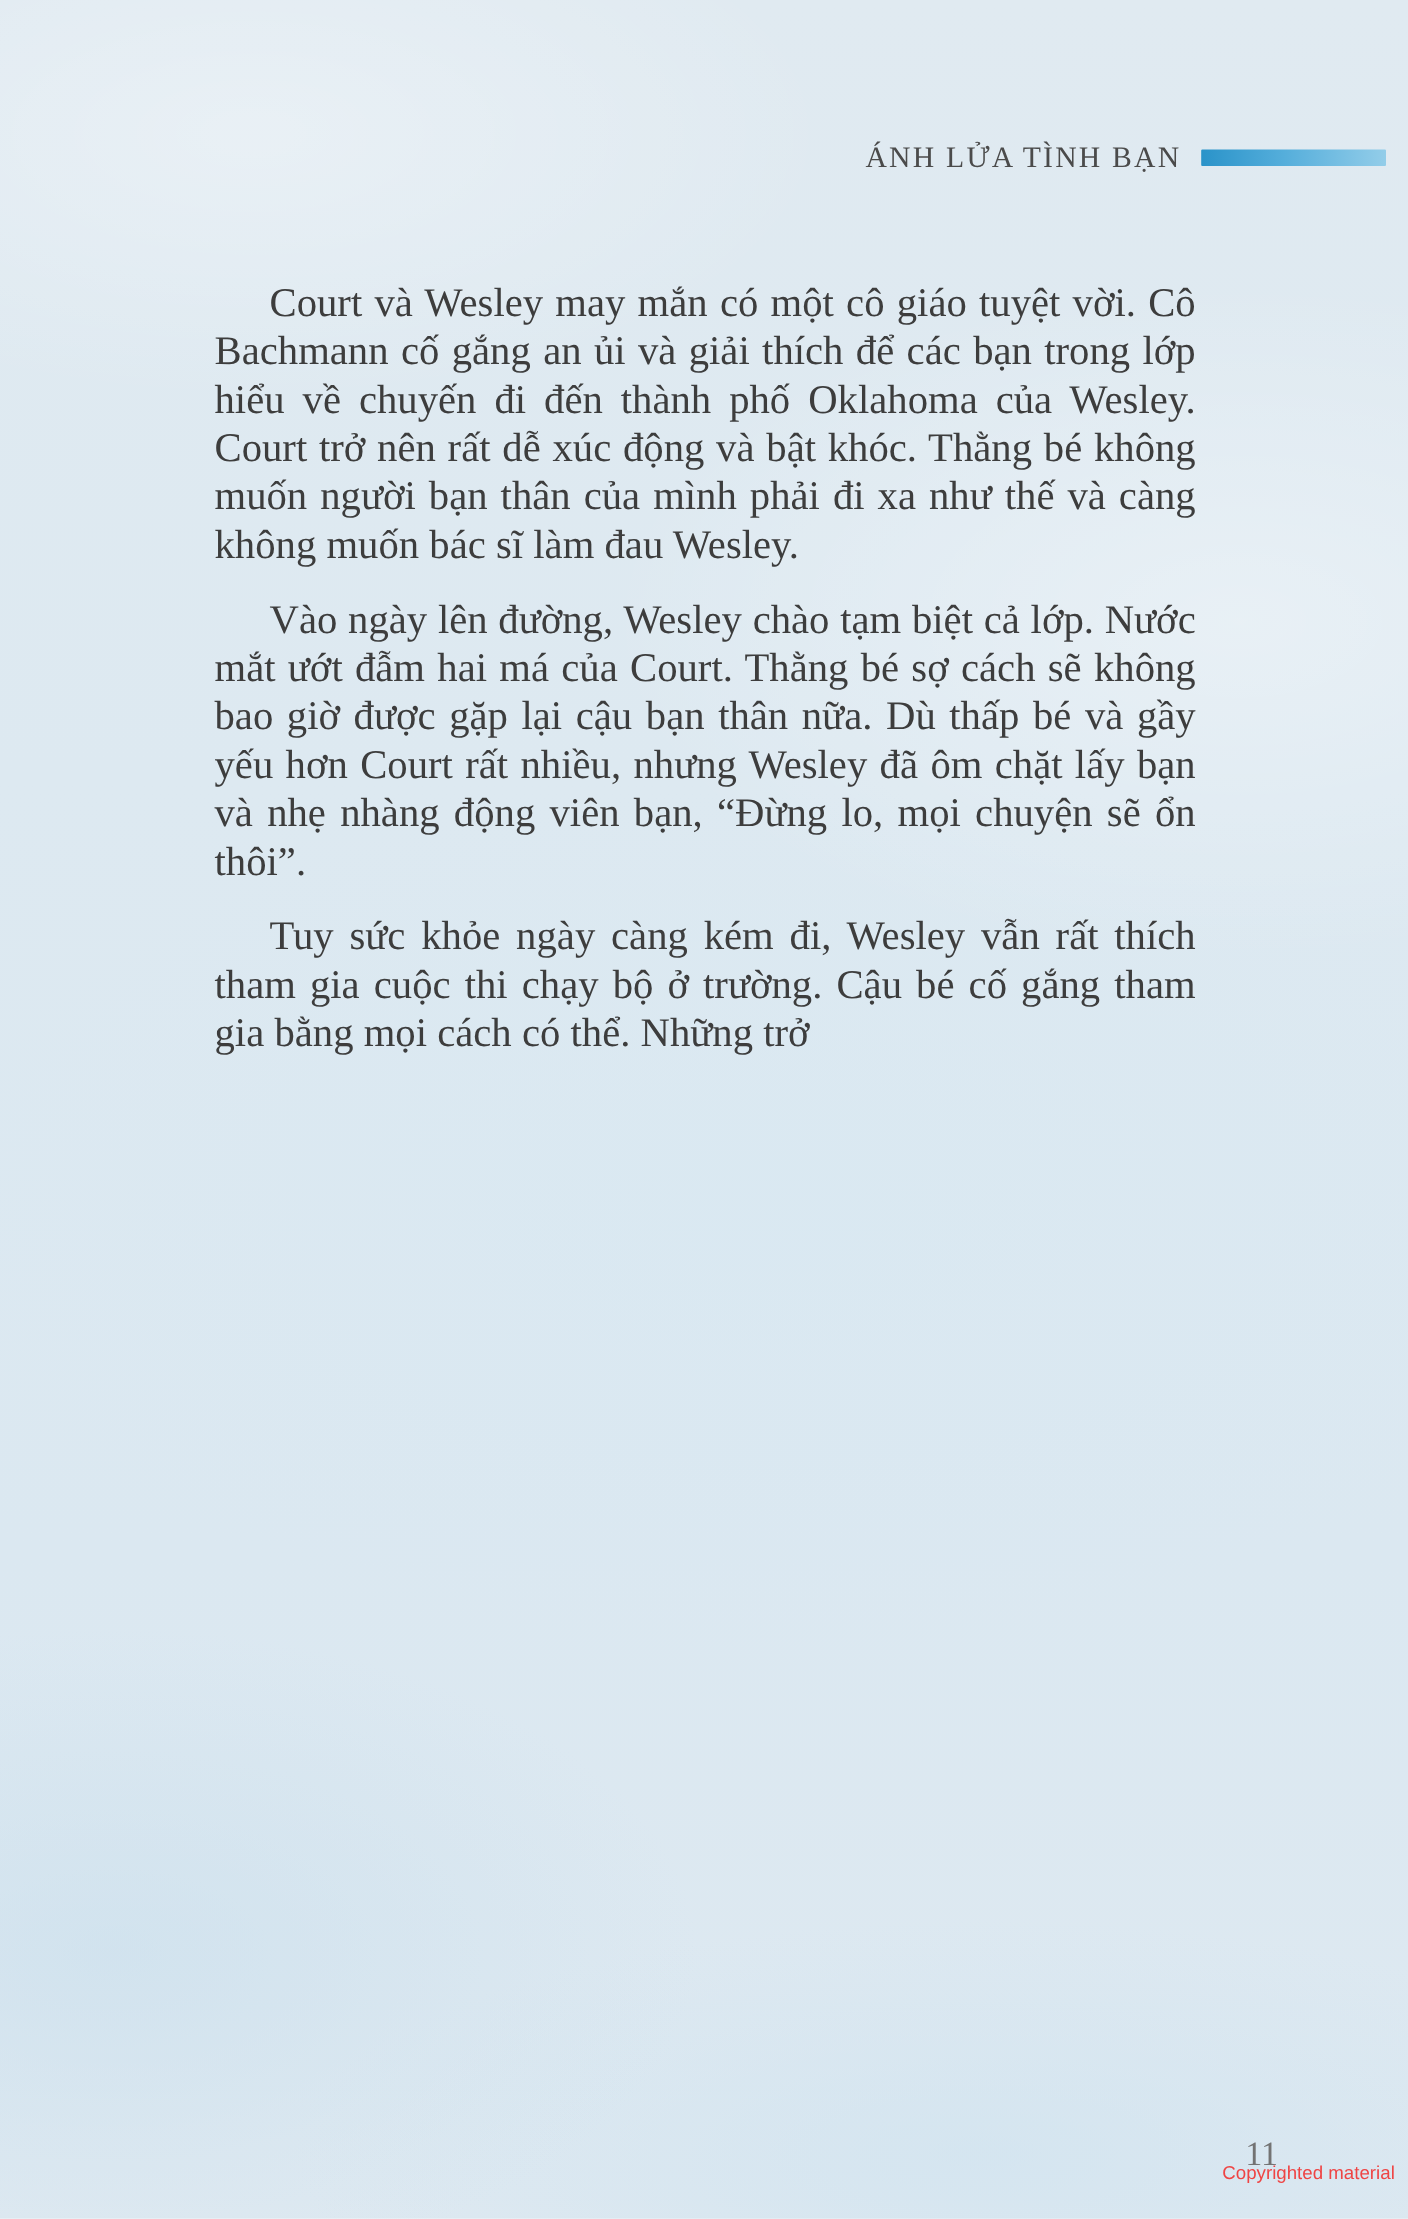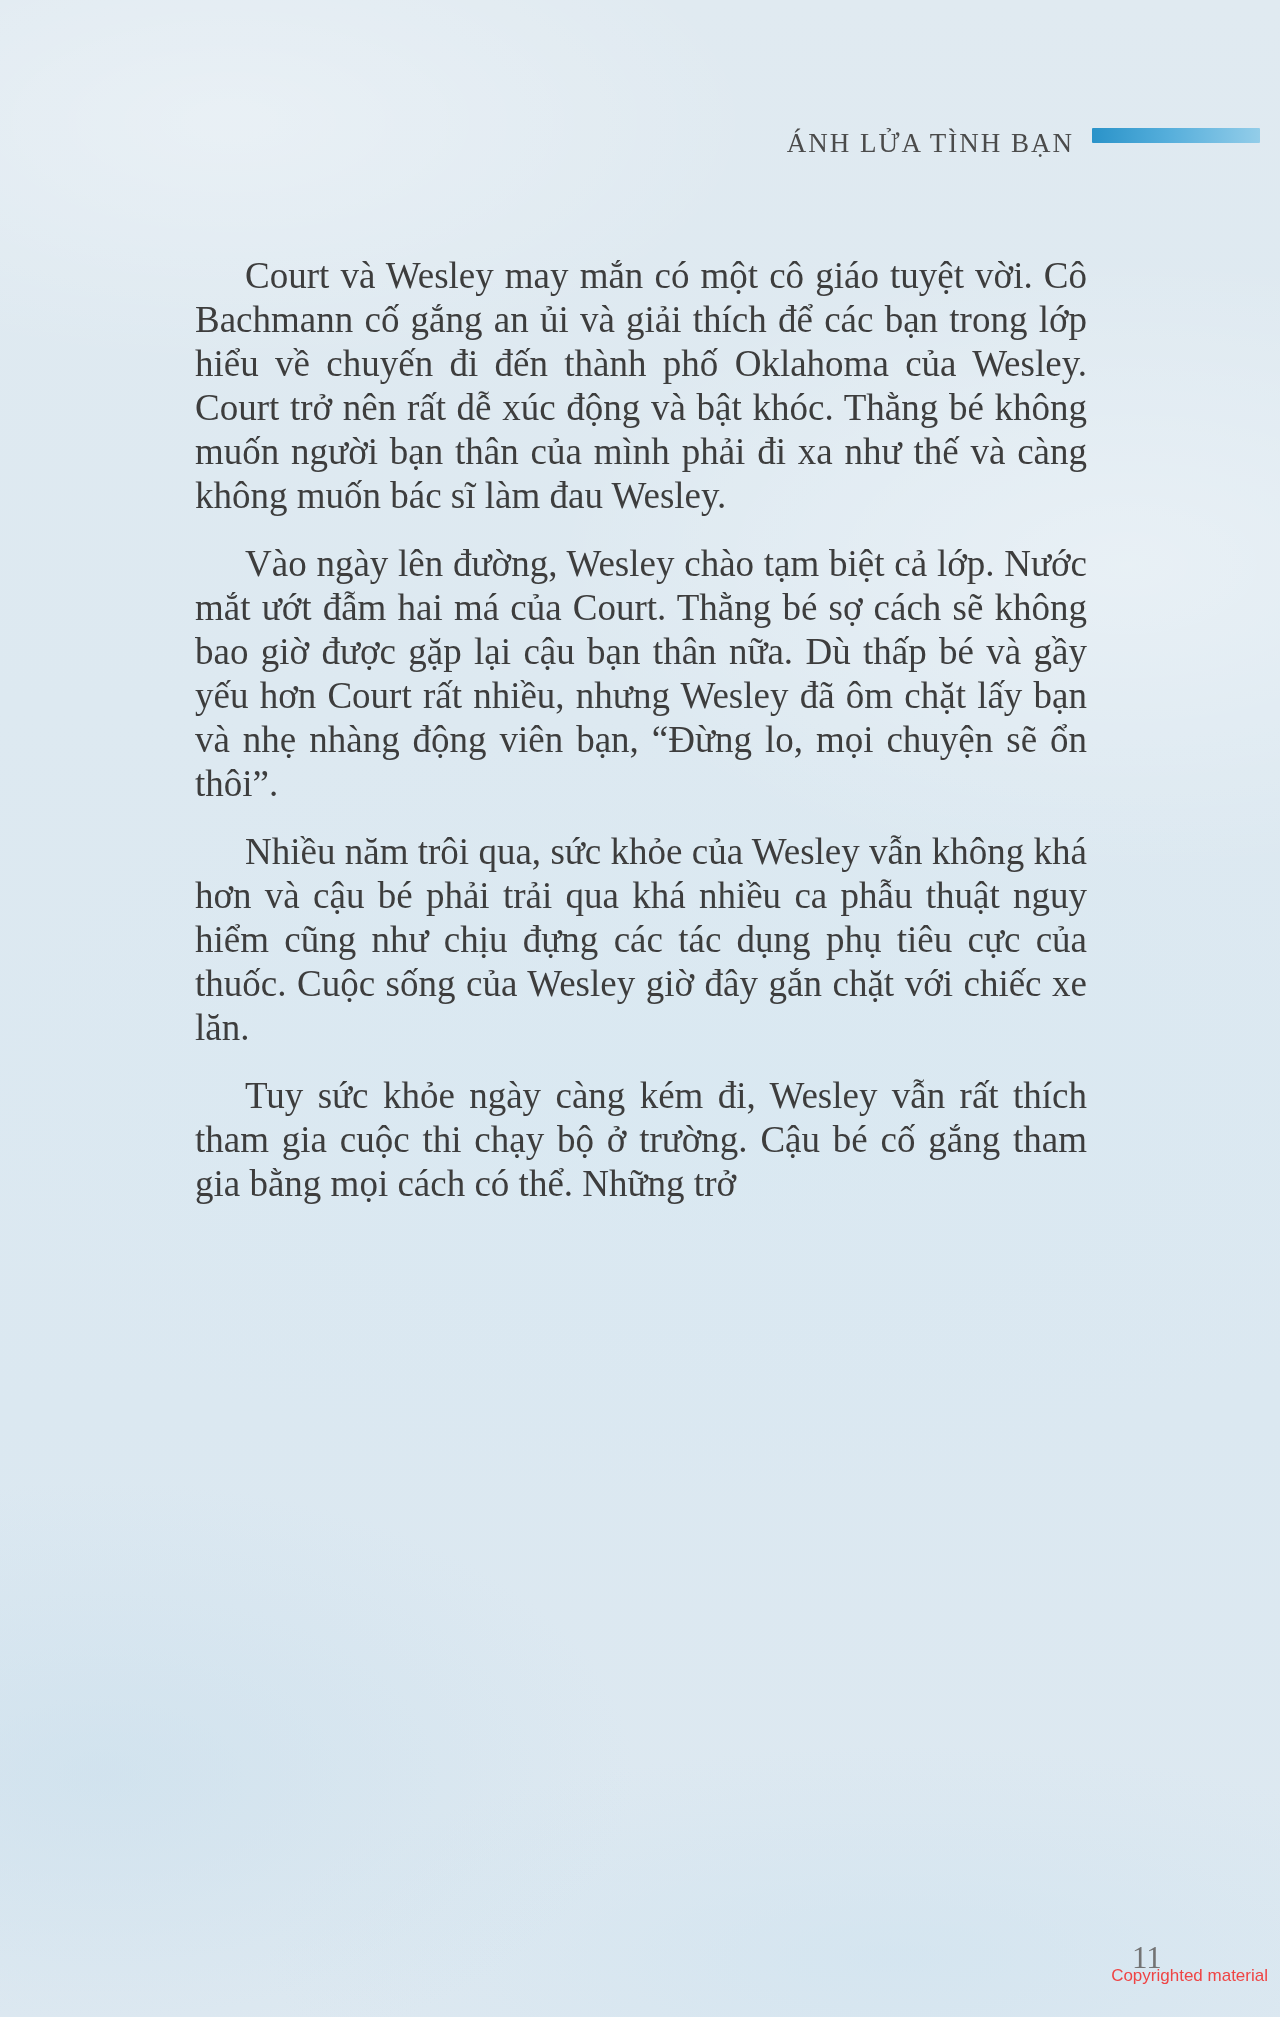--- a/index.html
+++ b/index.html
@@ -23,21 +23,21 @@
   .page {
     position: absolute;
     inset: 0;
   }
   .header {
     position: absolute;
     top: 128px;
     left: 0;
     right: 20px;
     display: flex;
-    align-items: flex-start;
+    align-items: center;
     justify-content: flex-end;
     gap: 18px;
     margin-left: 20px;
   }
   .header-title {
     font-size: 27px;
     letter-spacing: 2px;
     color: #4b4b4b;
     white-space: nowrap;
   }
@@ -84,21 +84,20 @@
 <div class="page">
 
   <div class="header">
     <span class="header-title">ÁNH LỬA TÌNH BẠN</span>
     <span class="header-bar"></span>
   </div>
 
   <div class="body-text">
     <p>Court và Wesley may mắn có một cô giáo tuyệt vời. Cô Bachmann cố gắng an ủi và giải thích để các bạn trong lớp hiểu về chuyến đi đến thành phố Oklahoma của Wesley. Court trở nên rất dễ xúc động và bật khóc. Thằng bé không muốn người bạn thân của mình phải đi xa như thế và càng không muốn bác sĩ làm đau Wesley.</p>
     <p>Vào ngày lên đường, Wesley chào tạm biệt cả lớp. Nước mắt ướt đẫm hai má của Court.  Thằng bé sợ cách sẽ không bao giờ được gặp lại cậu bạn thân nữa. Dù thấp bé và gầy yếu hơn Court rất nhiều, nhưng Wesley đã ôm chặt lấy bạn và nhẹ nhàng động viên bạn, “Đừng lo, mọi chuyện sẽ ổn thôi”.</p>
-    <p>Nhiều năm trôi qua, sức khỏe của Wesley vẫn không khá hơn và cậu bé phải trải qua khá nhiều ca phẫu thuật nguy hiểm cũng như chịu đựng các tác dụng phụ tiêu cực của thuốc. Cuộc sống của Wesley giờ đây gắn chặt với chiếc xe lăn.</p>
     <p>Tuy sức khỏe ngày càng kém đi, Wesley vẫn rất thích tham gia cuộc thi chạy bộ ở trường. Cậu bé cố gắng tham gia bằng mọi cách có thể. Những trở</p>
   </div>
 
   <div class="page-number">11</div>
 
   <div class="copyright">Copyrighted material</div>
 
 </div>
 
 </body></html>

